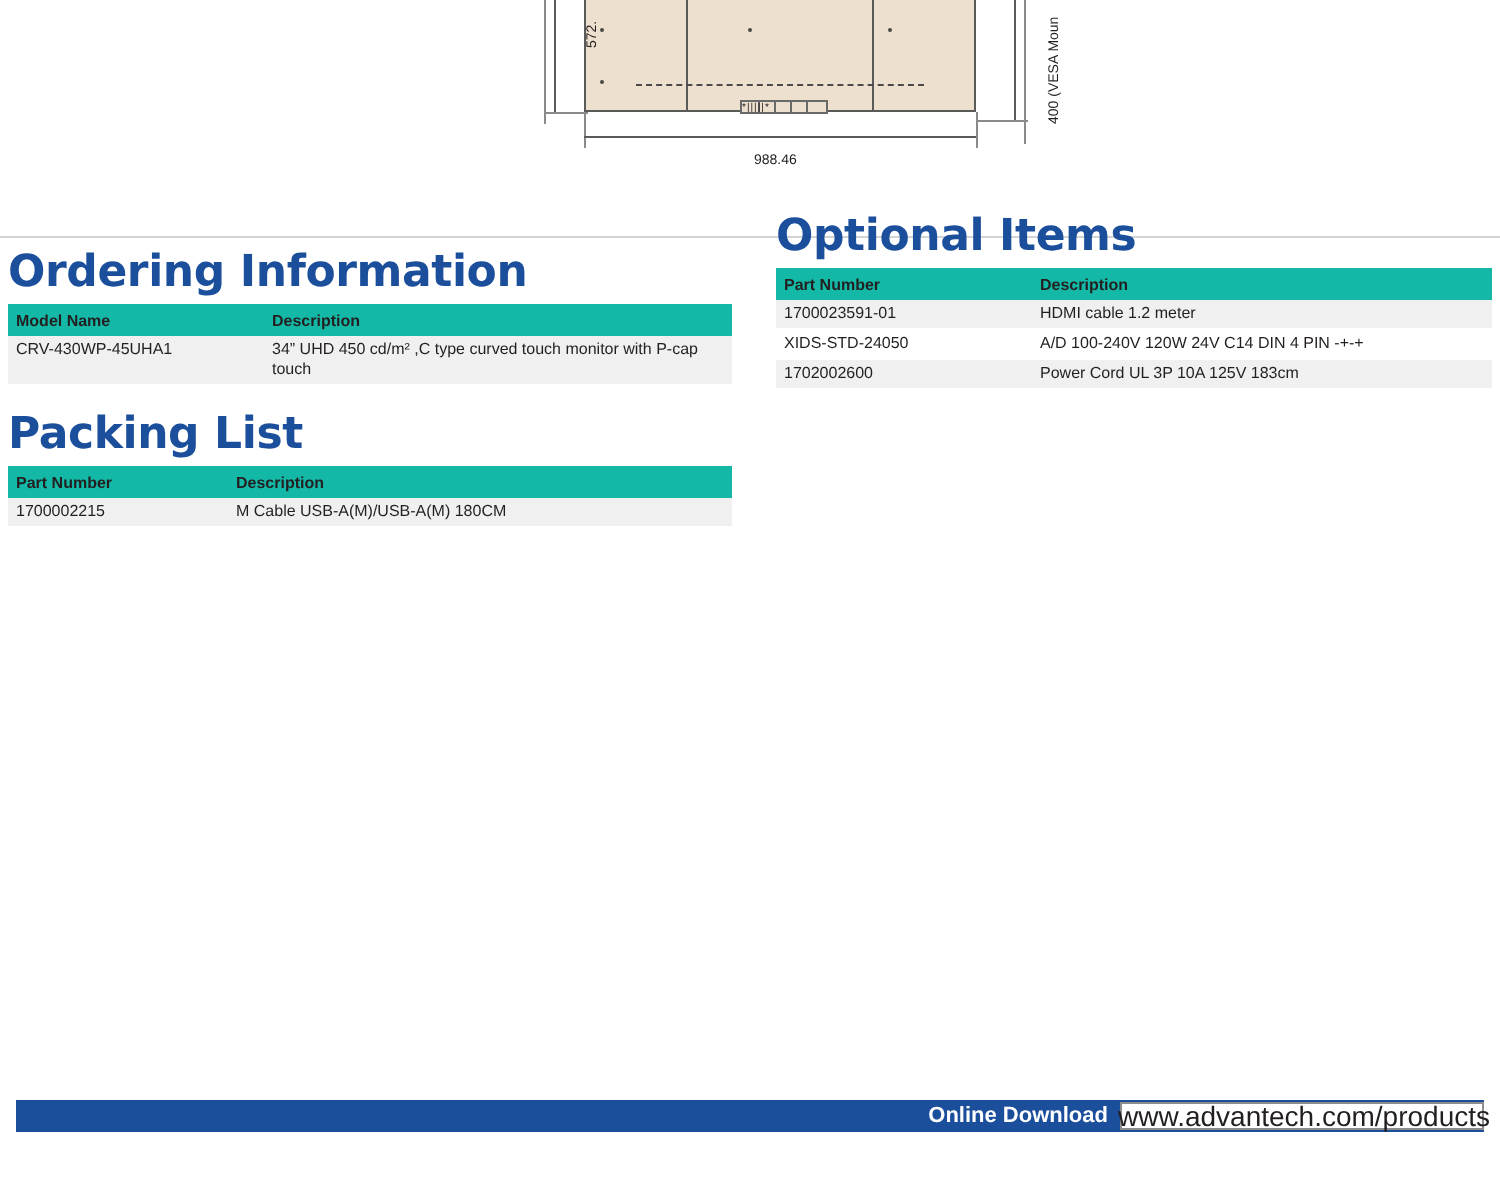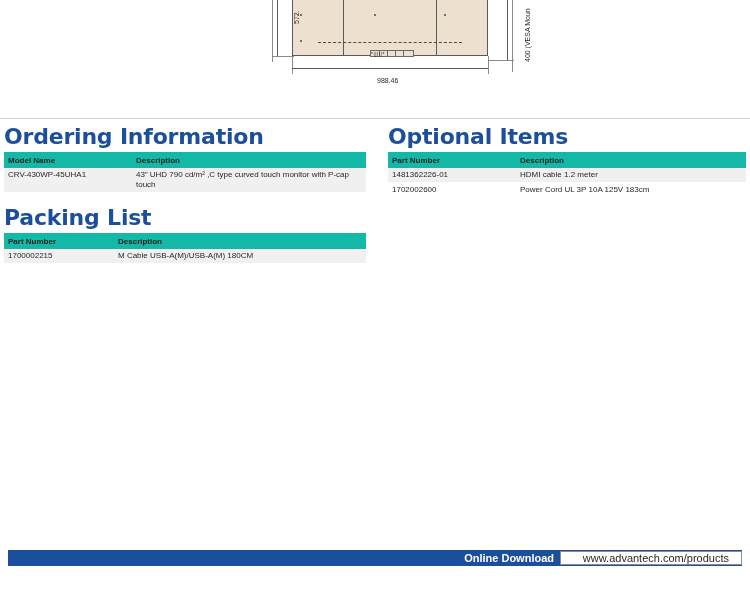--- a/index.html
+++ b/index.html
@@ -177,21 +177,21 @@
   
   .col-left {
     position: absolute;
     left: 4px;
     top: 126px;
     width: 362px;
   }
   .col-right {
     position: absolute;
     left: 388px;
-    top: 126px;
+    top: 108px;
     width: 358px;
   }
   .heading-gap {
     height: 4px;
   }
   .packing-wrap {
     margin-top: 14px;
   }
 
   
@@ -218,23 +218,23 @@
     right: 8px;
     top: 551px;
     width: 182px;
     height: 14px;
     background: #ffffff;
     border: 1px solid #8d8d8d;
     box-sizing: border-box;
   }
   .footer-url {
     position: absolute;
-    right: 21px;
+    right: 5px;
     top: 553px;
-    font-size: 11px;
+    font-size: 14px;
     color: #231f20;
     line-height: 11px;
   }
 </style>
 </head>
 <body>
 
 <div class="drawing-area">
 
   <div class="panel-outer"></div>
@@ -288,21 +288,21 @@
       </colgroup>
     <thead>
       <tr>
         <th>Model Name</th>
         <th>Description</th>
       </tr>
     </thead>
     <tbody>
       <tr>
         <td>CRV-430WP-45UHA1</td>
-        <td>43” UHD 790 cd/m² ,C type curved touch monitor with P-cap touch</td>
+        <td>34” UHD 450 cd/m² ,C type curved touch monitor with P-cap touch</td>
       </tr>
     </tbody>
   </table>
 
   <div class="packing-wrap">
     <h2 class="section-title">Packing List</h2>
     <div class="heading-gap"></div>
 
     <table class="spec-table">
       <colgroup>
@@ -336,22 +336,26 @@
         <col>
       </colgroup>
     <thead>
       <tr>
         <th>Part Number</th>
         <th>Description</th>
       </tr>
     </thead>
     <tbody>
       <tr>
-        <td>1481362226-01</td>
+        <td>1700023591-01</td>
         <td>HDMI cable 1.2 meter</td>
+      </tr>
+      <tr>
+        <td>XIDS-STD-24050</td>
+        <td>A/D 100-240V 120W 24V C14 DIN 4 PIN -+-+</td>
       </tr>
       <tr>
         <td>1702002600</td>
         <td>Power Cord UL 3P 10A 125V 183cm</td>
       </tr>
     </tbody>
   </table>
 </div>
 
 <div class="footer"></div>

